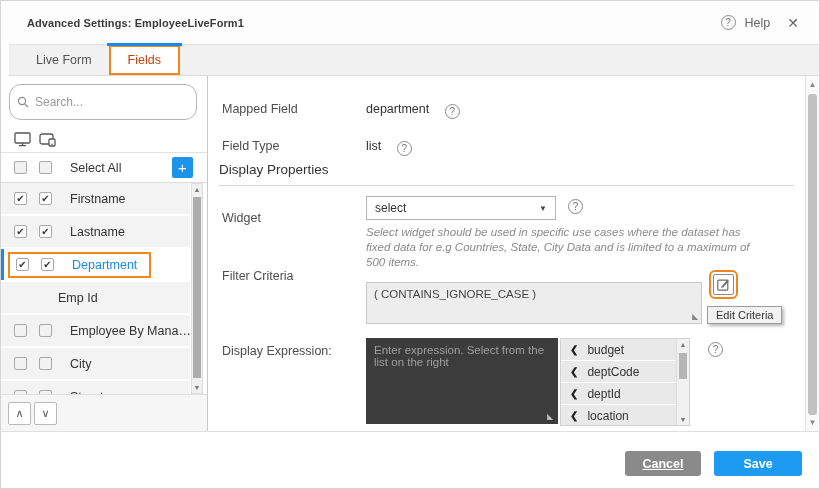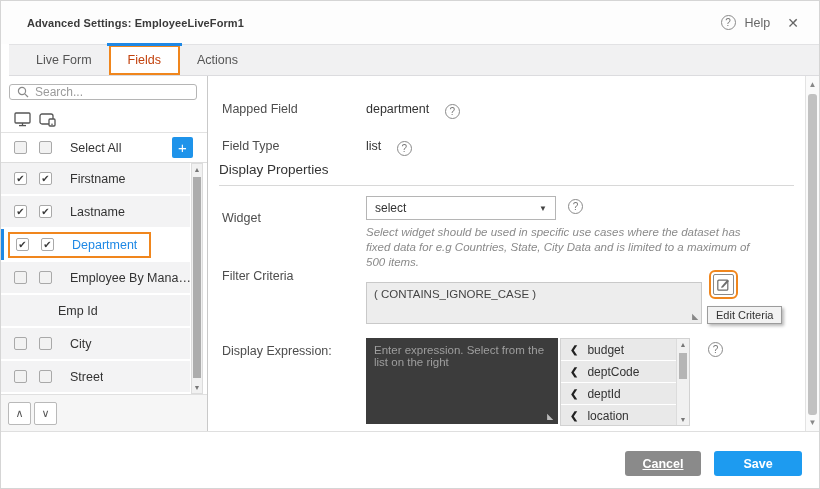--- a/index.html
+++ b/index.html
@@ -20,21 +20,21 @@
   .tabbar { height:32px; background:#f1f1f2; border-top:1px solid #e2e2e4; border-bottom:1px solid #dcdcdf;
             display:flex; align-items:stretch; padding-left:10px;margin-left:8px; }
   .tab { display:flex; align-items:center; padding:0 17px; font-size:12.5px; color:#555; cursor:pointer; }
   .tab.active { position:relative; background:#fff; border:2px solid #F0861D; color:#c2410c; }
   .tab-indicator { position:absolute; top:-4px; left:-4px; right:-4px; height:3px; background:#1E88E5; }
   
   .bodywrap { display:flex; height:355px; }
   
   .side { width:207px; border-right:1px solid #c9c9c9; display:flex; flex-direction:column; background:#fff; }
   .search-wrap { padding:8px 10px 7px 8px; }
-  .search-box { display:flex; align-items:center; gap:6px; height:16px; border:1px solid #b5b5b5; border-radius:3px; padding:0 7px; background:#fff; }
+  .search-box { display:flex; align-items:center; gap:6px; height:36px; border:1px solid #b5b5b5; border-radius:12px; padding:0 7px; background:#fff; }
   .search-box input { border:none; outline:none; width:100%; font-size:12px; color:#444; font-family:inherit; background:transparent; }
   .search-box input::placeholder { color:#9a9a9a; }
   .devrow { height:26px; display:flex; align-items:center; gap:7px; padding-left:13px; border-bottom:1px solid #e2e2e2; }
   .selall { height:30px; display:flex; align-items:center; padding-left:13px; border-bottom:1px solid #ddd; position:relative; background:#fff; }
   .selall-label { margin-left:18px; font-size:12.5px; color:#333; }
   .plus-btn { position:absolute; right:14px; top:4px; width:21px; height:21px; background:#1E93EA; color:#fff;
               border:none; border-radius:2px; font-size:15px; line-height:19px; text-align:center; cursor:pointer; }
   .cb { display:inline-flex; width:13px; height:13px; border:1px solid #a9a9a9; border-radius:2px; background:#f2f2f2;
         align-items:center; justify-content:center; font-size:10px; color:#3a3a3a; flex:0 0 auto; }
   .cb + .cb { margin-left:12px; }
@@ -113,23 +113,20 @@
   </div>
 
   <div class="tabbar">
     <div class="tab">
       <span>Live Form</span>
     </div>
     <div class="tab active">
       <div class="tab-indicator"></div>
       <span>Fields</span>
     </div>
-    <div class="tab">
-      <span>Actions</span>
-    </div>
   </div>
 
   <div class="bodywrap">
 
     <div class="side">
       <div class="search-wrap">
         <div class="search-box">
           <span>
             <svg width="12" height="12" viewBox="0 0 12 12">
                 <circle cx="5" cy="5" r="3.6" fill="none" stroke="#8a8a8a" stroke-width="1.2"></circle>
@@ -174,26 +171,26 @@
           <span class="frow-label">Lastname</span>
         </div>
         <div class="frow selected">
           <span class="hl-box">
             <span class="cb" style="background:#fff">✔</span>
             <span class="cb" style="background:#fff">✔</span>
             <span class="frow-label" style="margin-left:18px">Department</span>
           </span>
         </div>
         <div class="frow">
+          <span class="frow-label no-cb">Emp Id</span>
+        </div>
+        <div class="frow">
           <span class="cb"></span>
           <span class="cb"></span>
           <span class="frow-label">Employee By Mana…</span>
-        </div>
-        <div class="frow">
-          <span class="frow-label no-cb">Emp Id</span>
         </div>
         <div class="frow">
           <span class="cb"></span>
           <span class="cb"></span>
           <span class="frow-label">City</span>
         </div>
         <div class="frow">
           <span class="cb"></span>
           <span class="cb"></span>
           <span class="frow-label">Street</span>

